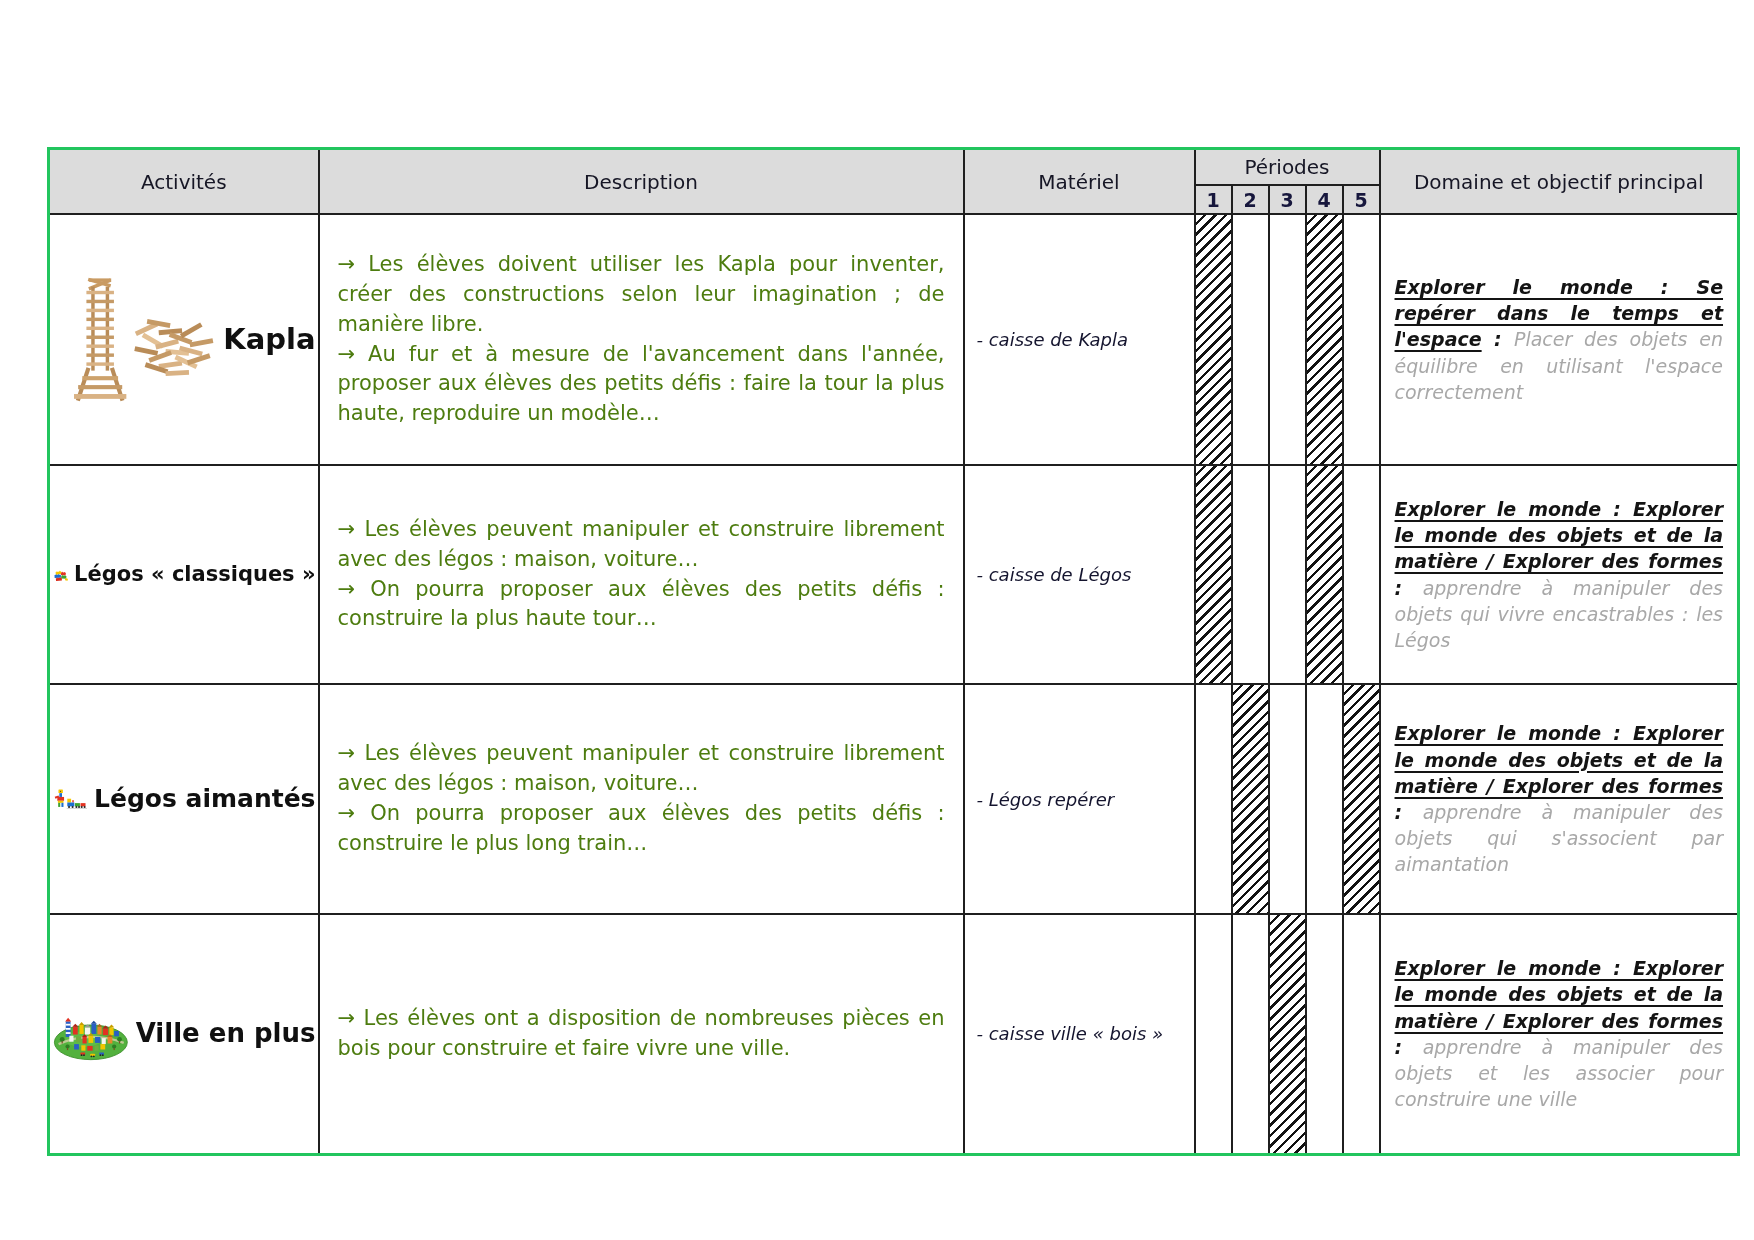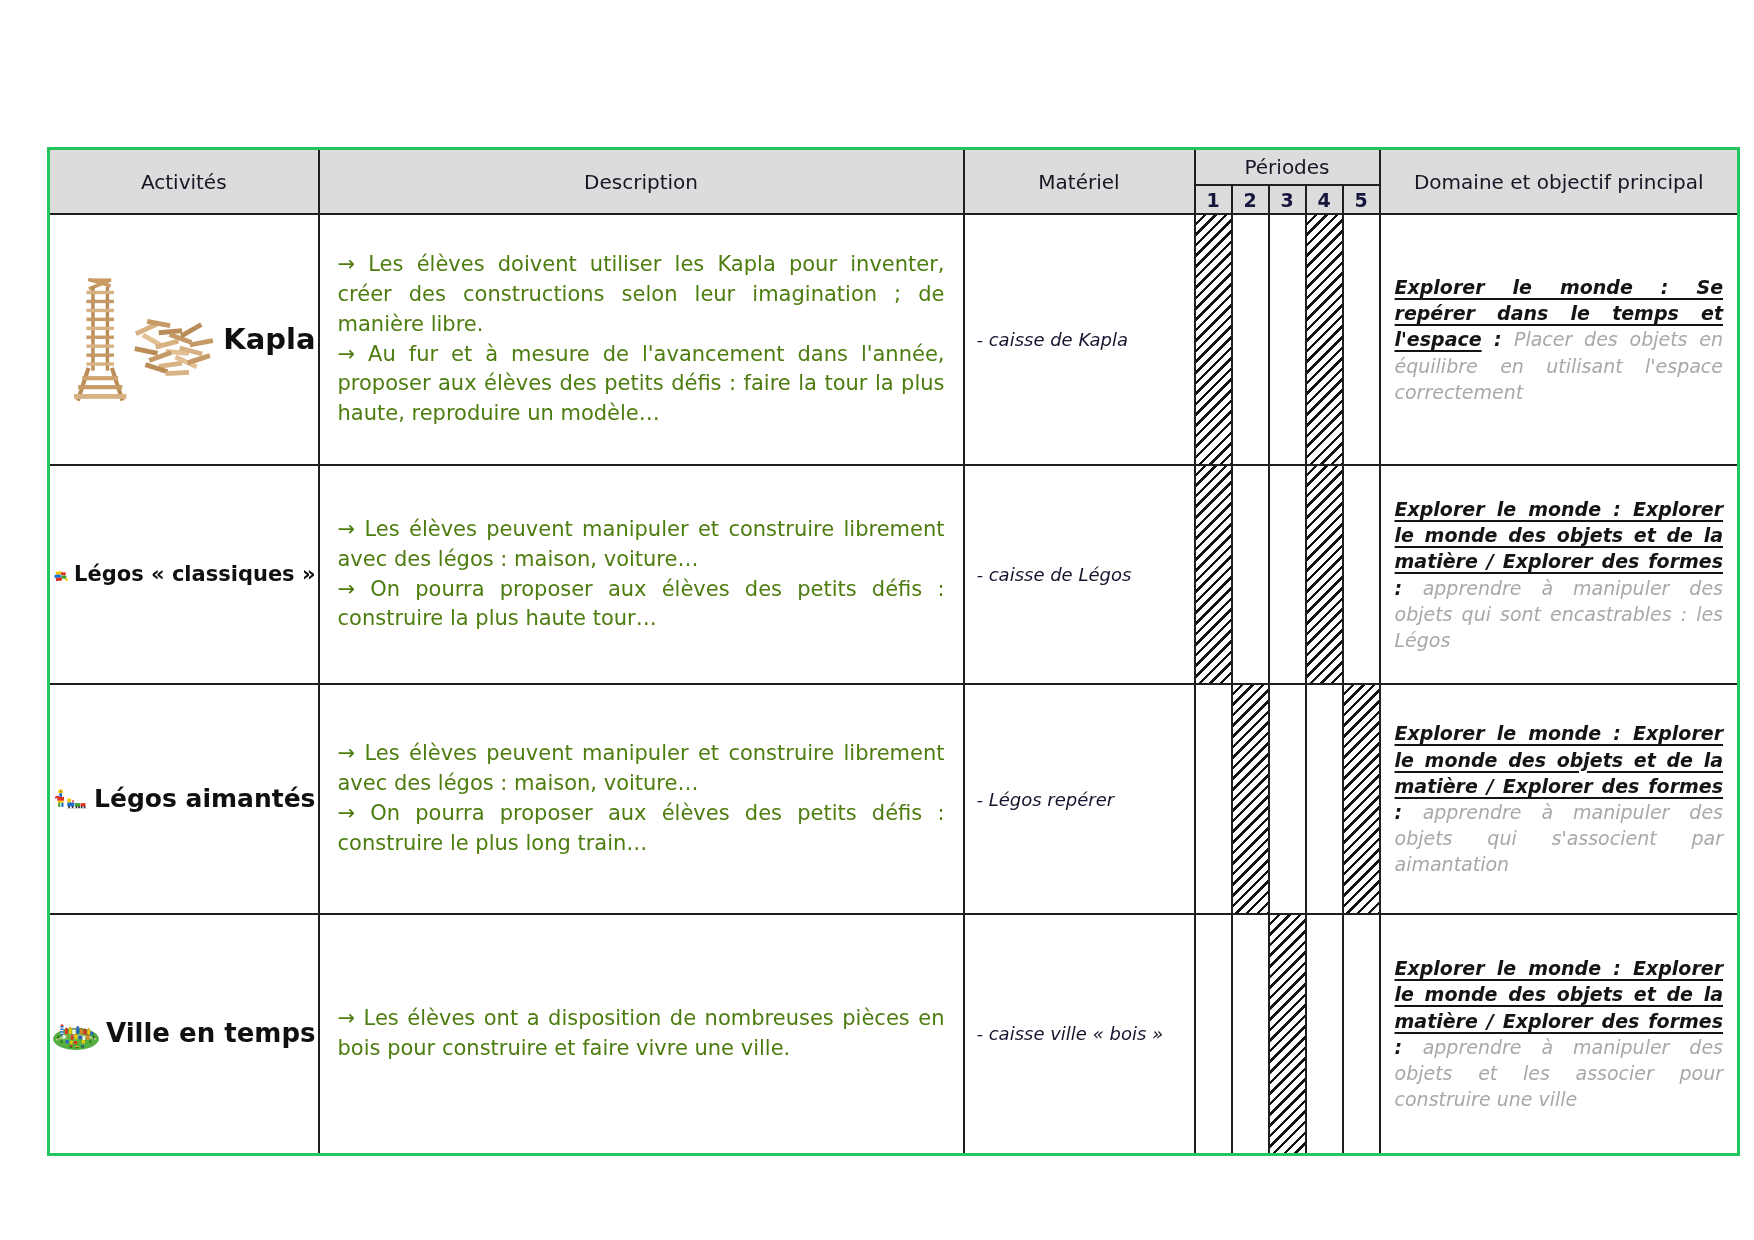--- a/index.html
+++ b/index.html
@@ -214,21 +214,21 @@
     <td class="pcol">
           <div class="pfill" data-state="off"></div>
         </td>
     <td class="pcol">
           <div class="pfill" data-state="on"></div>
         </td>
     <td class="pcol">
           <div class="pfill" data-state="off"></div>
         </td>
     <td class="dom-cell">
-      <span class="dom-title">Explorer le monde : Explorer le monde des objets et de la matière / Explorer des formes</span><span class="dom-sep"> : </span><span class="dom-rest">apprendre à manipuler des objets qui sont encastrables : les Légos</span>
+      <span class="dom-title">Explorer le monde : Explorer le monde des objets et de la matière / Explorer des formes</span><span class="dom-sep"> : </span><span class="dom-rest">apprendre à manipuler des objets qui vivre encastrables : les Légos</span>
     </td>
   </tr>
 
   <tr class="r3">
     <td class="act-cell">
       <div class="act-inner">
         <svg width="230" height="160" viewBox="0 0 245 160">
           <rect x="44" y="16" width="30" height="24" rx="3" fill="#f6c700"></rect>
           <circle cx="58" cy="27" r="3.5" fill="#222222"></circle>
           <rect x="50" y="40" width="18" height="26" fill="#1d6ed0"></rect>
@@ -343,21 +343,21 @@
                 <circle cx="99" cy="165" r="3" fill="#222"></circle>
                 <circle cx="107" cy="165" r="3" fill="#222"></circle>
             <rect x="128" y="160" width="16" height="8" rx="2" fill="#f2c500"></rect>
                 <circle cx="132" cy="169" r="3" fill="#222"></circle>
                 <circle cx="140" cy="169" r="3" fill="#222"></circle>
             <rect x="158" y="156" width="16" height="8" rx="2" fill="#2a5fc4"></rect>
                 <circle cx="162" cy="165" r="3" fill="#222"></circle>
                 <circle cx="170" cy="165" r="3" fill="#222"></circle>
           </g>
         </svg>
-        <div class="act-label fs-ville">Ville en temps</div>
+        <div class="act-label fs-ville">Ville en plus</div>
       </div>
     </td>
     <td class="desc-cell">
       <div class="desc-p">→ Les élèves ont a disposition de nombreuses pièces en bois pour construire et faire vivre une ville.</div>
       <div class="desc-p"></div>
     </td>
     <td class="mat-cell">- caisse ville « bois »</td>
     <td class="pcol">
           <div class="pfill" data-state="off"></div>
         </td>

